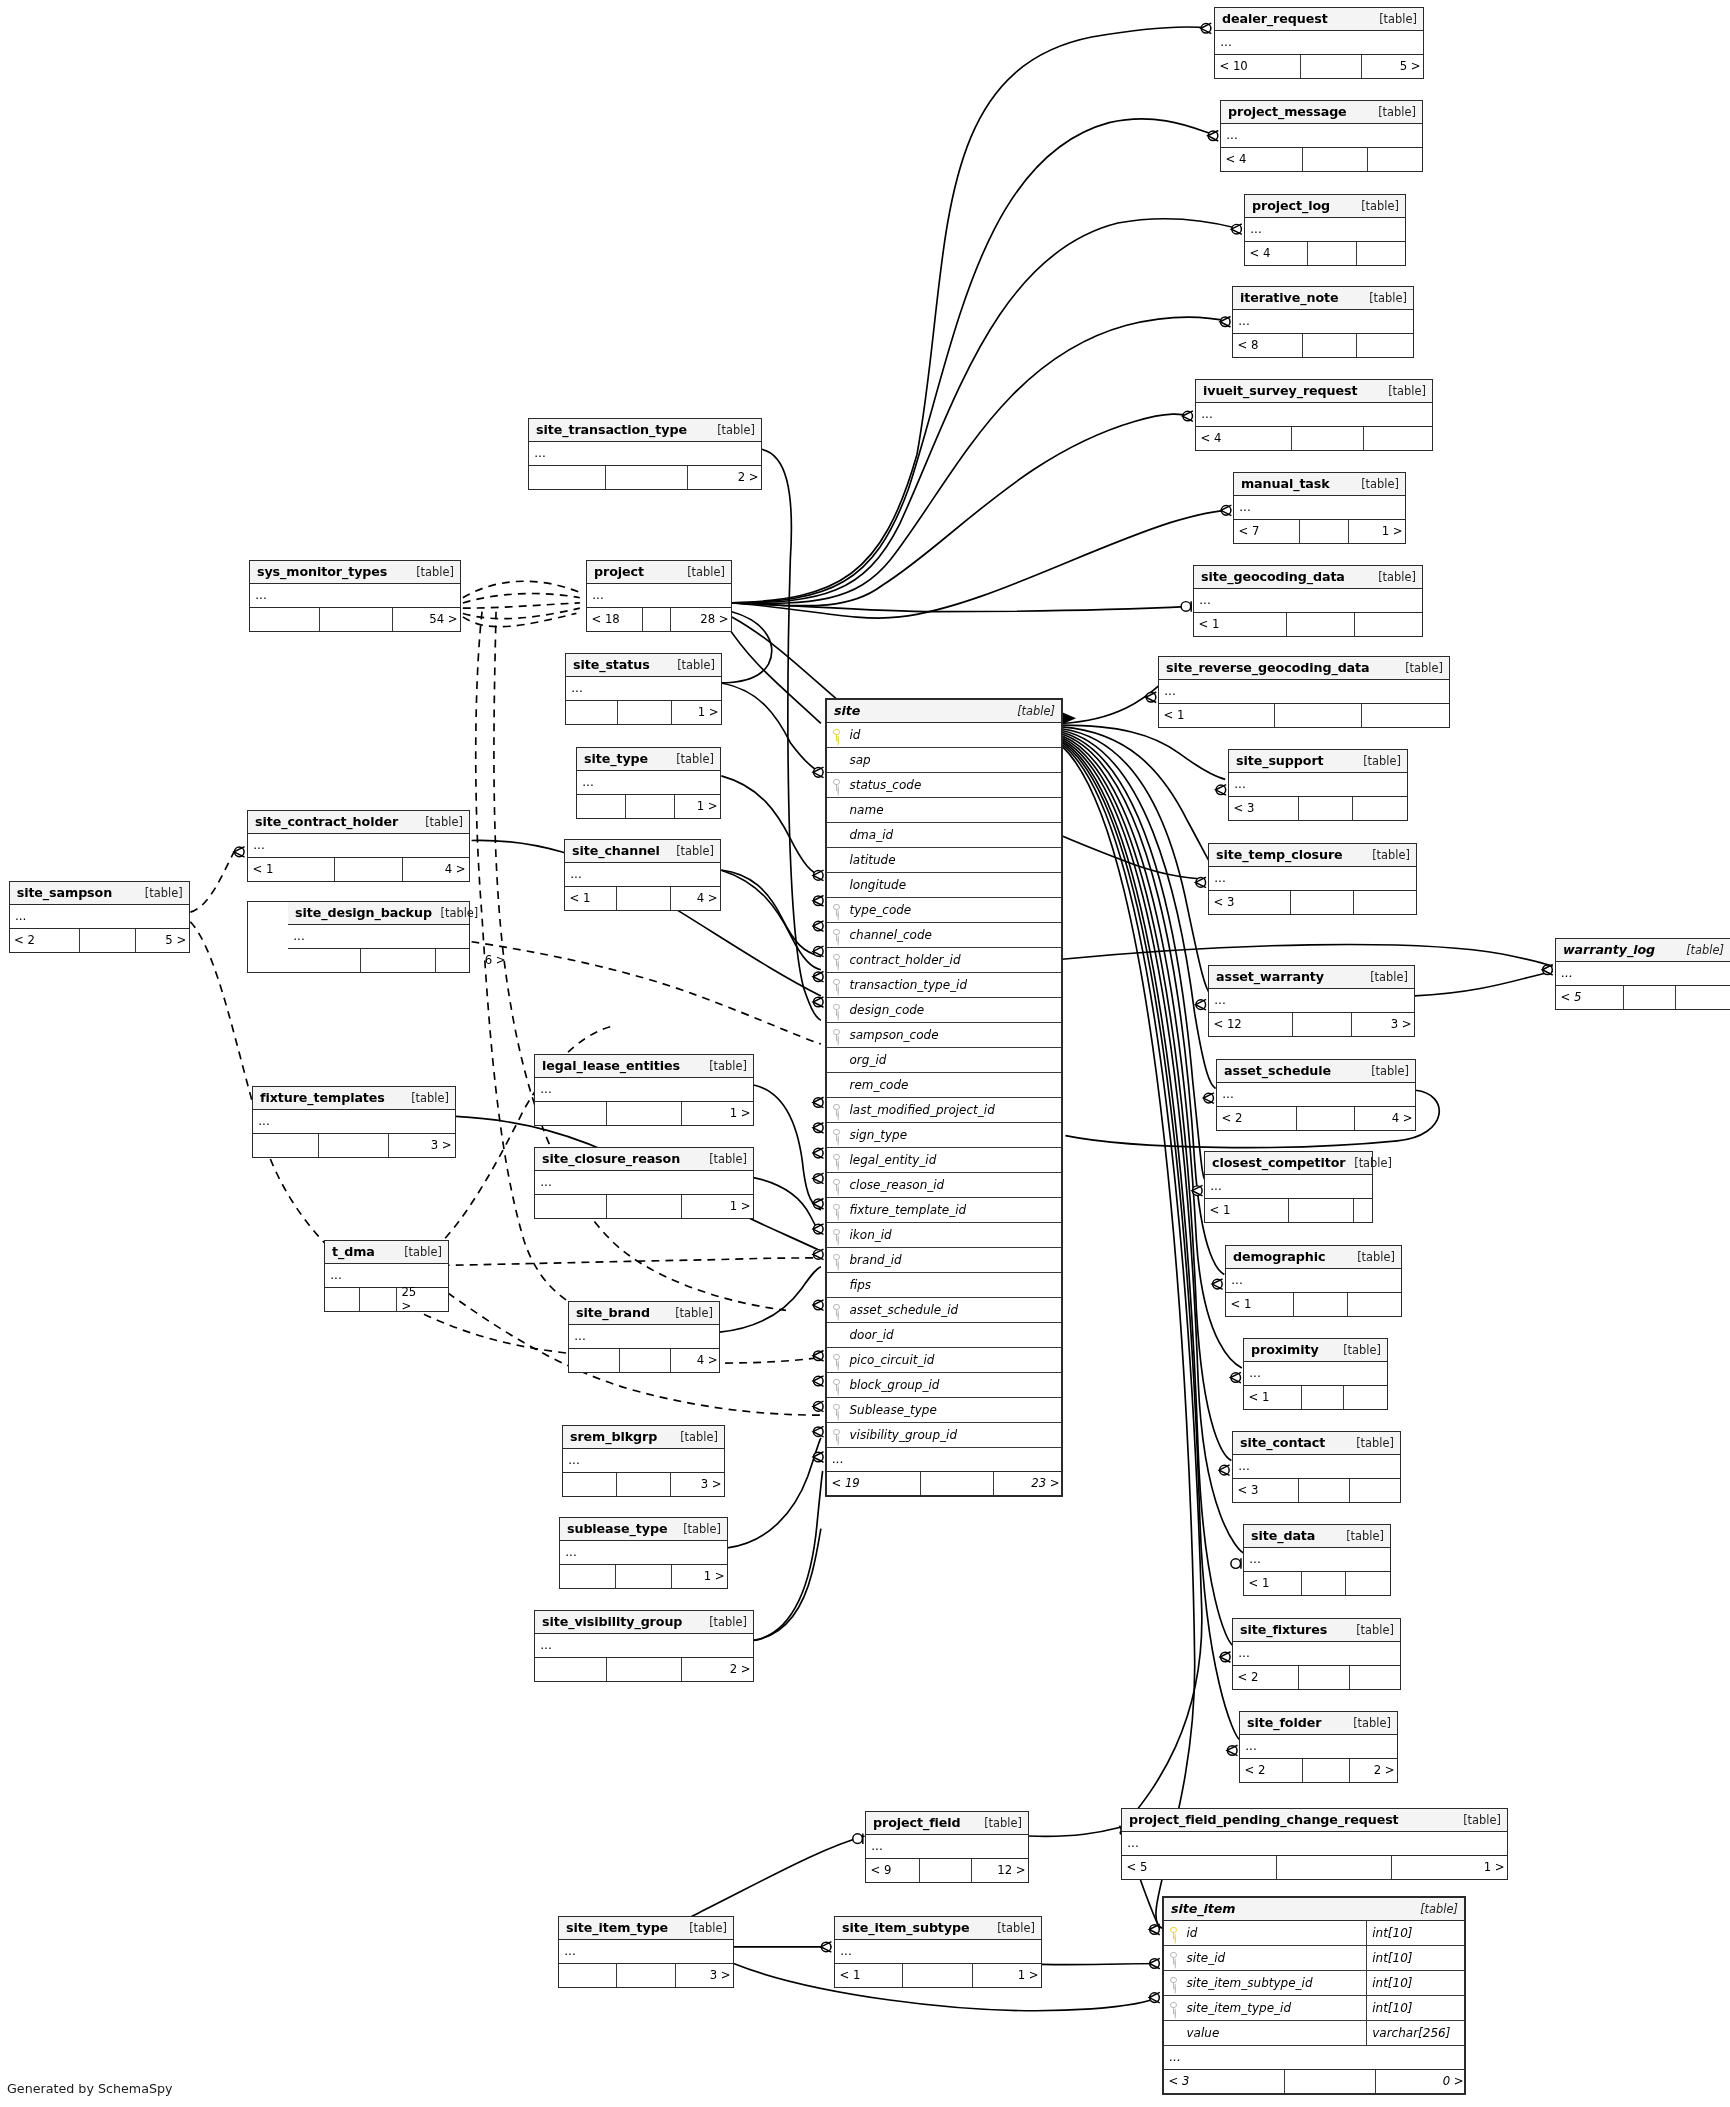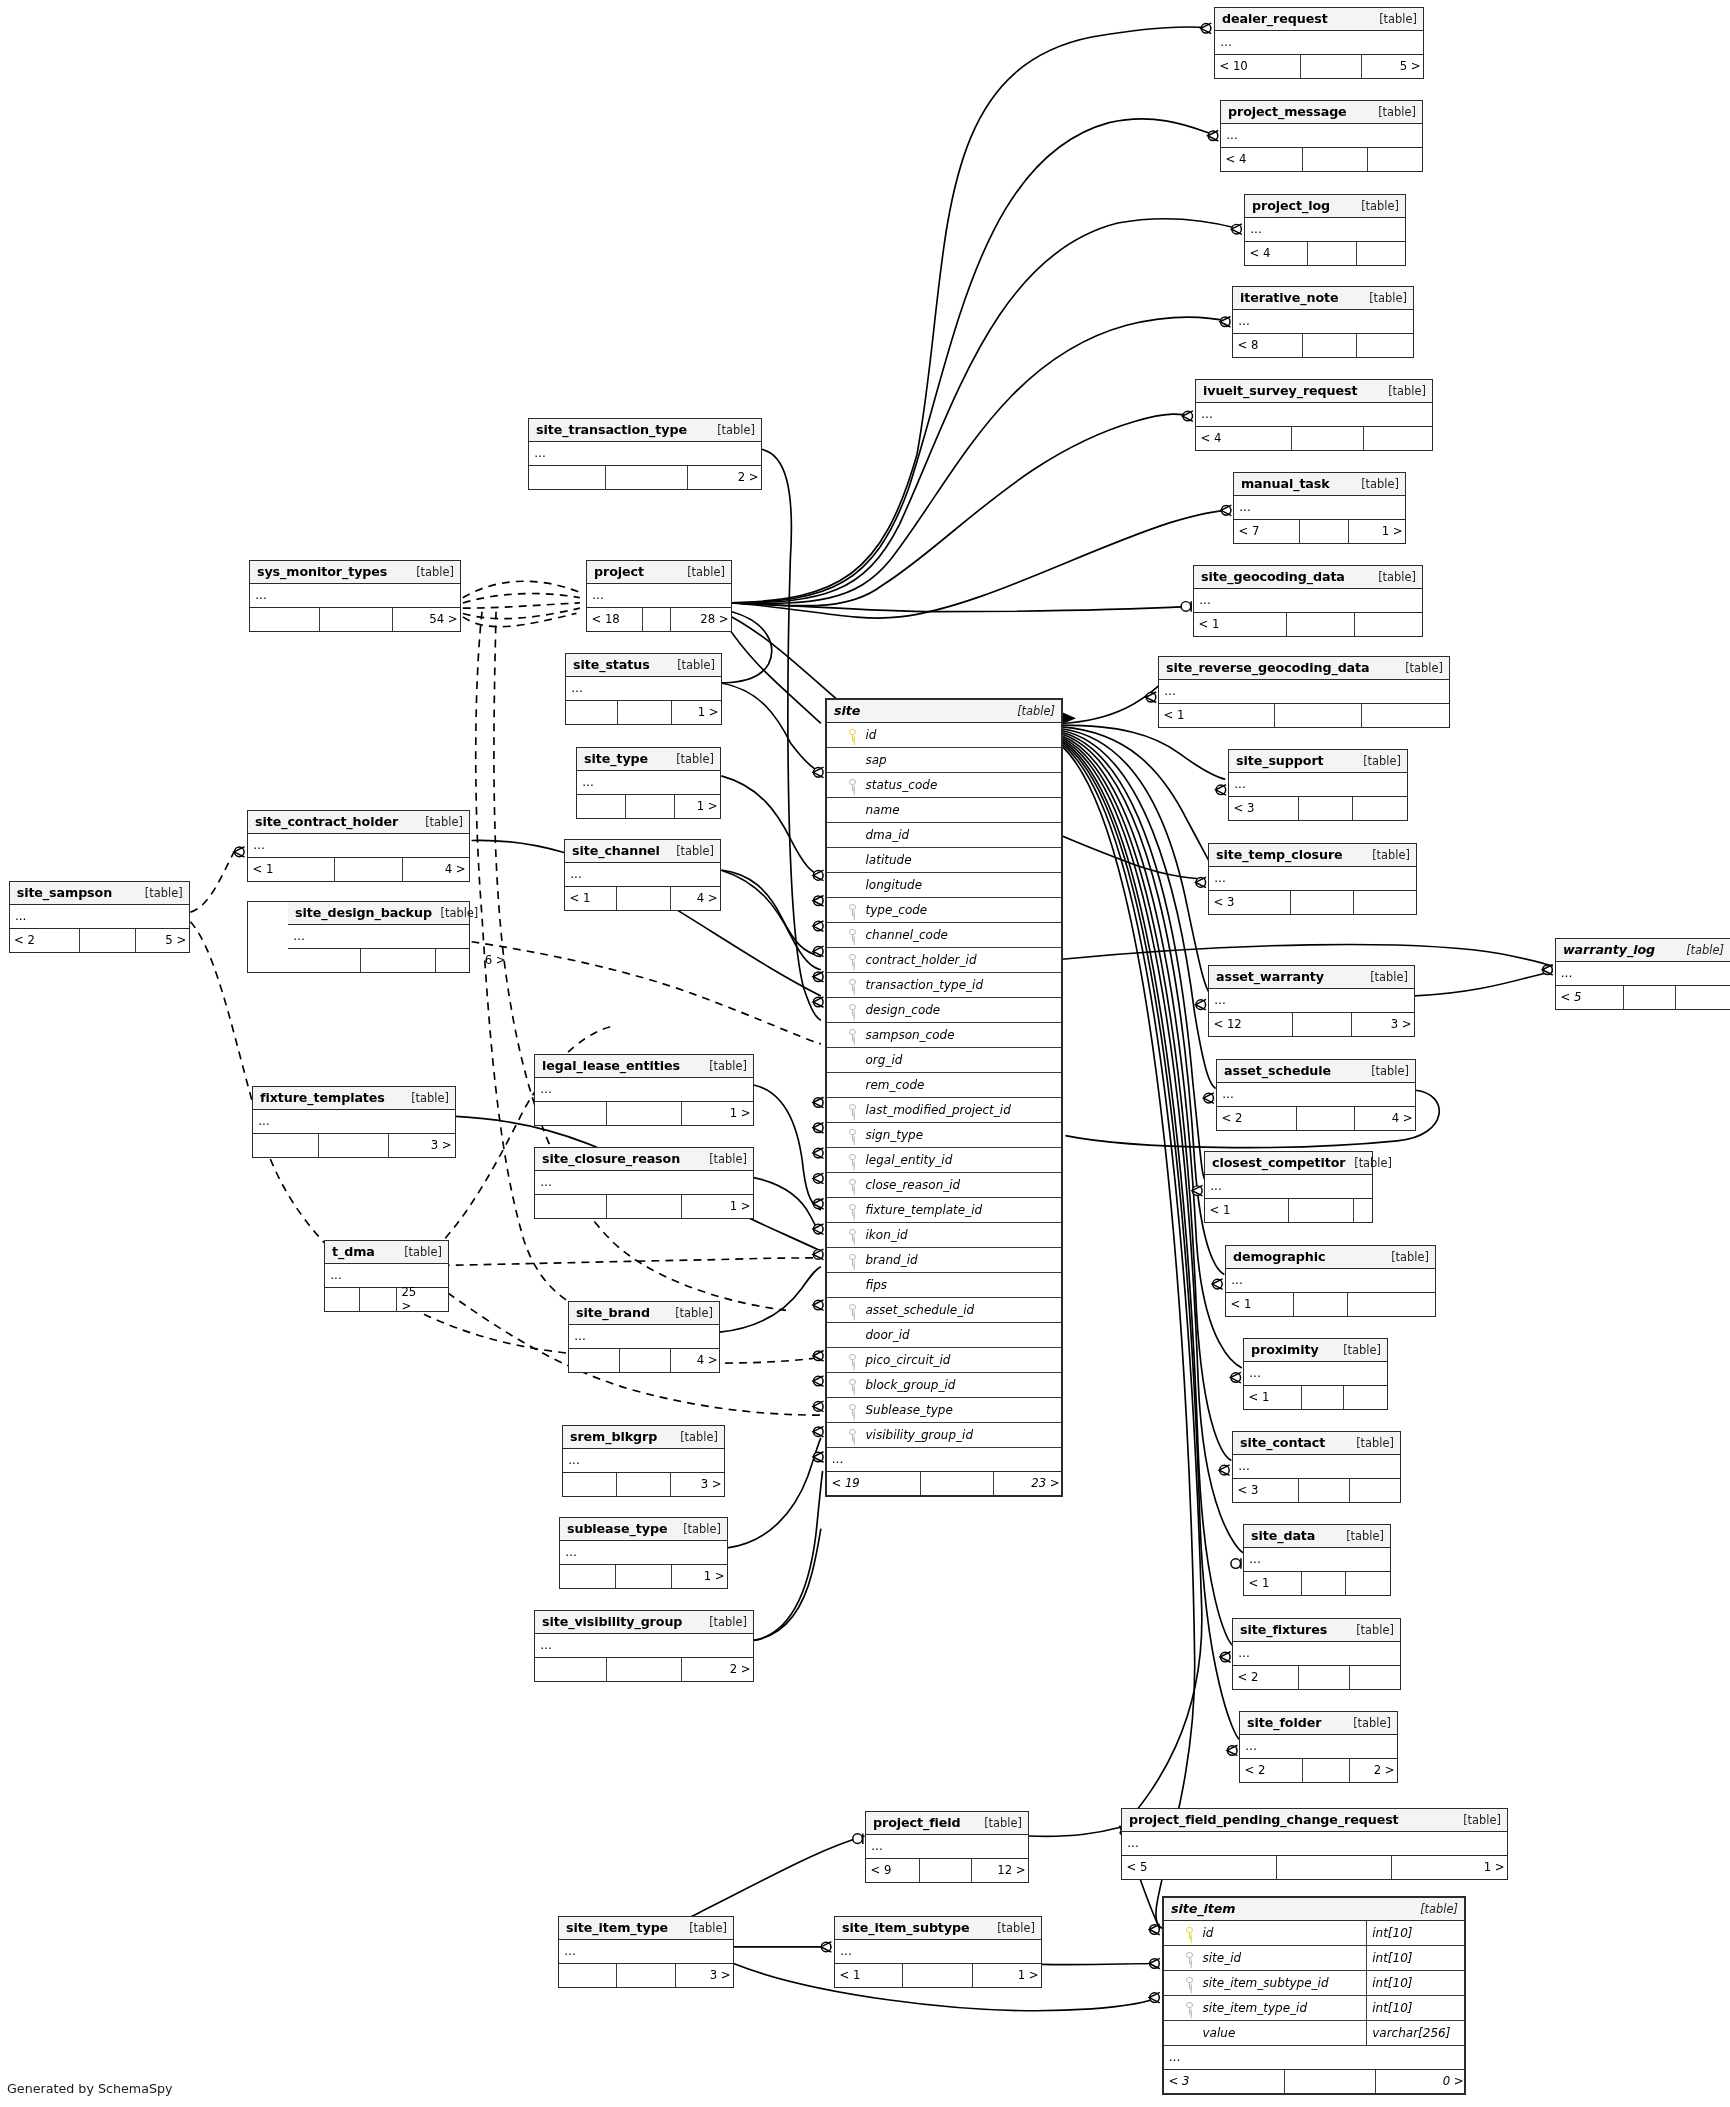--- a/index.html
+++ b/index.html
@@ -52,21 +52,20 @@
   }
   .trow{
     display:flex;
     align-items:center;
     height:25px;
     box-sizing:border-box;
     border-bottom:1.1px solid #3a3a3a;
     font-size:12px;
     color:#000;
     white-space:nowrap;
-    padding-left:16px;
   }
   .trow:last-child{border-bottom:none;}
   .trow .kcell{
     width:19px;
     flex:0 0 19px;
     display:flex;
     align-items:center;
     justify-content:center;
   }
   .trow .ncell{
@@ -494,21 +493,21 @@
         <span class="tname">closest_competitor</span>
         <span class="ttag">[table]</span>
       </div>
       <div class="ellipsisrow">...</div>
       <div class="footrow">
         <div class="fc l" style="flex: 0 0 84px;">&lt; 1</div>
         <div class="fc l" style="flex: 0 0 65px;"></div>
         <div class="fc r" style="flex: 0 0 64px;"></div>
       </div>
     </div>
-    <div class="tbl" style="left: 1225px; top: 1245px; width: 211px;">
+    <div class="tbl" style="left: 1225px; top: 1245px; width: 177px;">
       <div class="thead">
         <span class="tname">demographic</span>
         <span class="ttag">[table]</span>
       </div>
       <div class="ellipsisrow">...</div>
       <div class="footrow">
         <div class="fc l" style="flex: 0 0 68px;">&lt; 1</div>
         <div class="fc l" style="flex: 0 0 54px;"></div>
         <div class="fc r" style="flex: 0 0 55px;"></div>
       </div>

